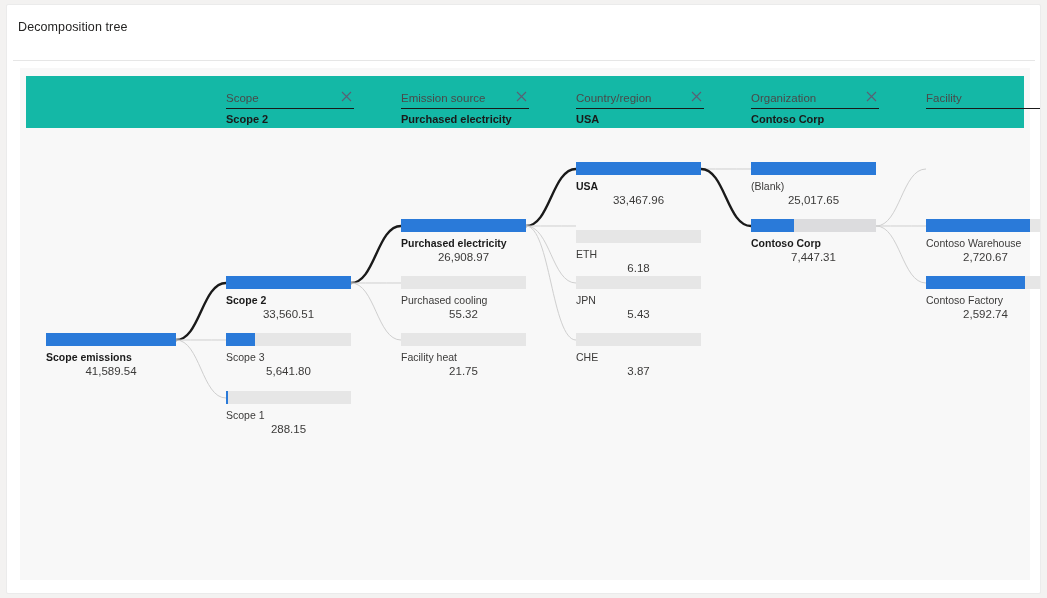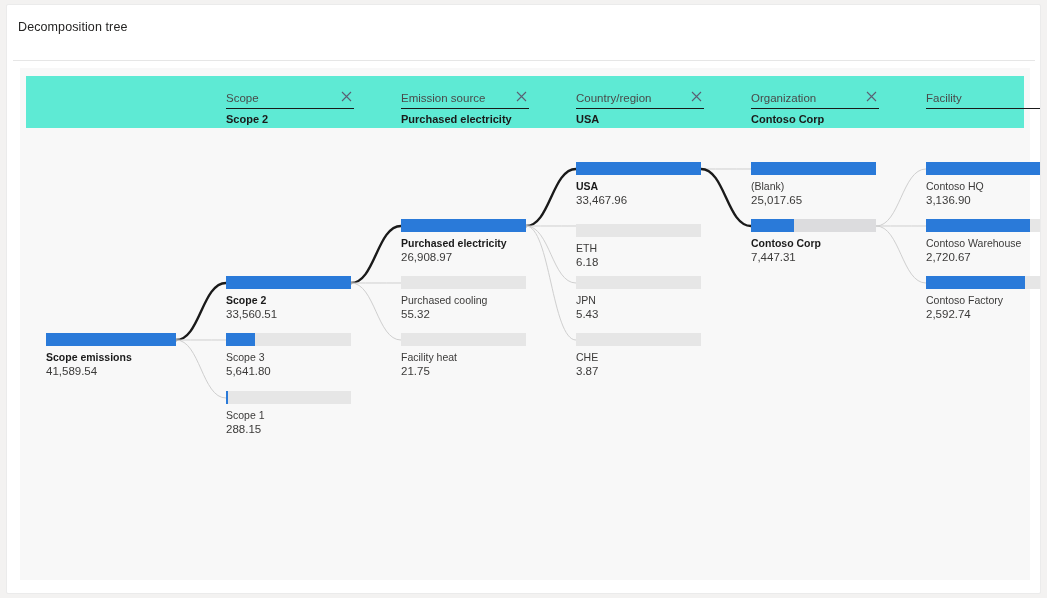--- a/index.html
+++ b/index.html
@@ -36,21 +36,21 @@
     position: absolute;
     left: 13px; top: 63px;
     width: 1010px; height: 512px;
     background: #f8f8f8;
   }
   
   .header-strip {
     position: absolute;
     left: 6px; top: 8px;
     width: 998px; height: 52px;
-    background: #5eead4;
+    background: #14b8a6;
   }
   .col-head {
     position: absolute;
     top: 15px;
     width: 128px;
   }
   .col-head .ch-row {
     position: relative;
     height: 18px;
     border-bottom: 1.6px solid #1a1a1a;
@@ -110,20 +110,21 @@
     color: #3b3a39;
     line-height: 14px;
     white-space: nowrap;
   }
   .node.selected .node-label { font-weight: bold; color: #1a1a1a; }
   .node-value {
     font-size: 11.5px;
     color: #3b3a39;
     line-height: 15px;
     white-space: nowrap;
+    text-align: center;
   }
 </style>
 </head>
 <body>
 
 <div class="visual-card">
 
   <div class="visual-title">Decomposition tree</div>
   <div class="title-divider"></div>
 
@@ -266,21 +267,21 @@
         <div class="node-value">21.75</div>
       </div>
 
       <div class="node selected" style="left:556px; top:94px; width:125px">
         <div class="bar-track">
           <div class="bar-fill" style="width:100%"></div>
         </div>
         <div class="node-label">USA</div>
         <div class="node-value">33,467.96</div>
       </div>
-      <div class="node" style="left:556px; top:156px; width:125px">
+      <div class="node" style="left:556px; top:162px; width:125px">
         <div class="bar-track">
           <div class="bar-fill" style="width:0%"></div>
         </div>
         <div class="node-label">ETH</div>
         <div class="node-value">6.18</div>
       </div>
       <div class="node" style="left:556px; top:208px; width:125px">
         <div class="bar-track">
           <div class="bar-fill" style="width:0%"></div>
         </div>
@@ -303,27 +304,20 @@
         <div class="node-value">25,017.65</div>
       </div>
       <div class="node selected" style="left:731px; top:151px; width:125px">
         <div class="bar-track hl-track">
           <div class="bar-fill" style="width:34%"></div>
         </div>
         <div class="node-label">Contoso Corp</div>
         <div class="node-value">7,447.31</div>
       </div>
 
-      <div class="node" style="left:906px; top:94px; width:119px">
-        <div class="bar-track">
-          <div class="bar-fill" style="width:100%"></div>
-        </div>
-        <div class="node-label">Contoso HQ</div>
-        <div class="node-value">3,136.90</div>
-      </div>
       <div class="node" style="left:906px; top:151px; width:119px">
         <div class="bar-track">
           <div class="bar-fill" style="width:87%"></div>
         </div>
         <div class="node-label">Contoso Warehouse</div>
         <div class="node-value">2,720.67</div>
       </div>
       <div class="node" style="left:906px; top:208px; width:119px">
         <div class="bar-track">
           <div class="bar-fill" style="width:83%"></div>

